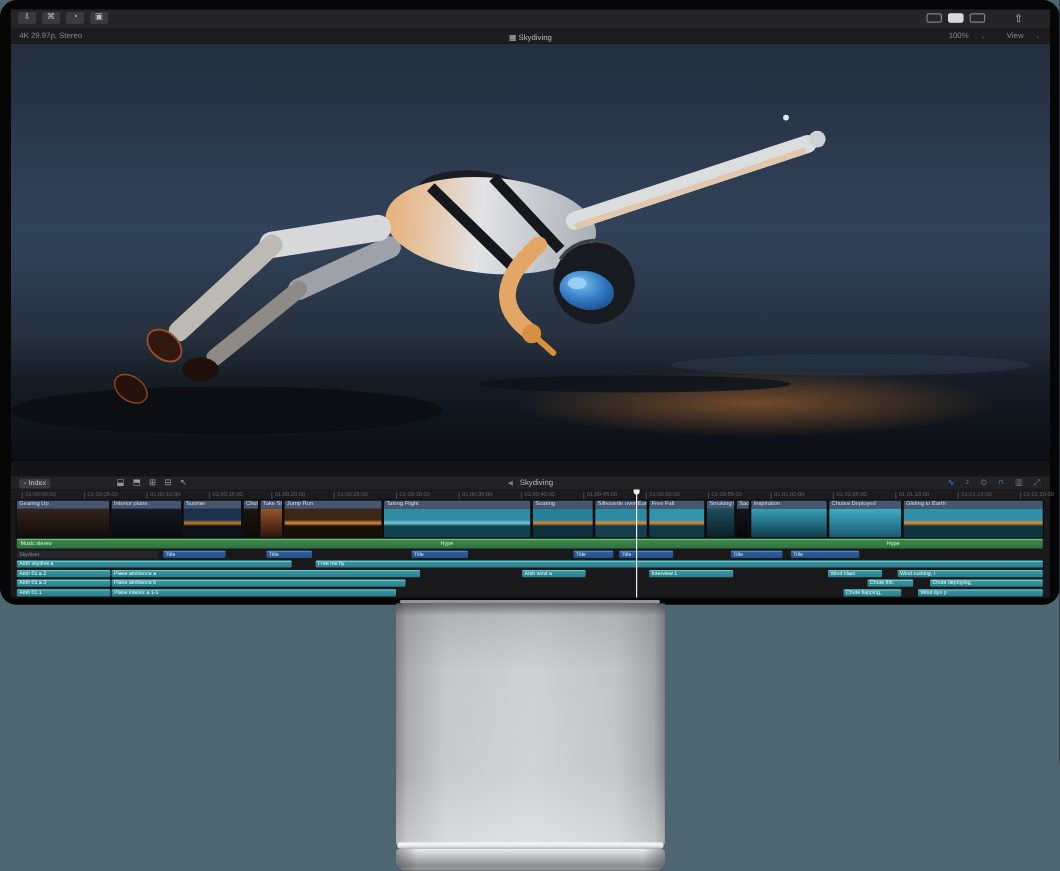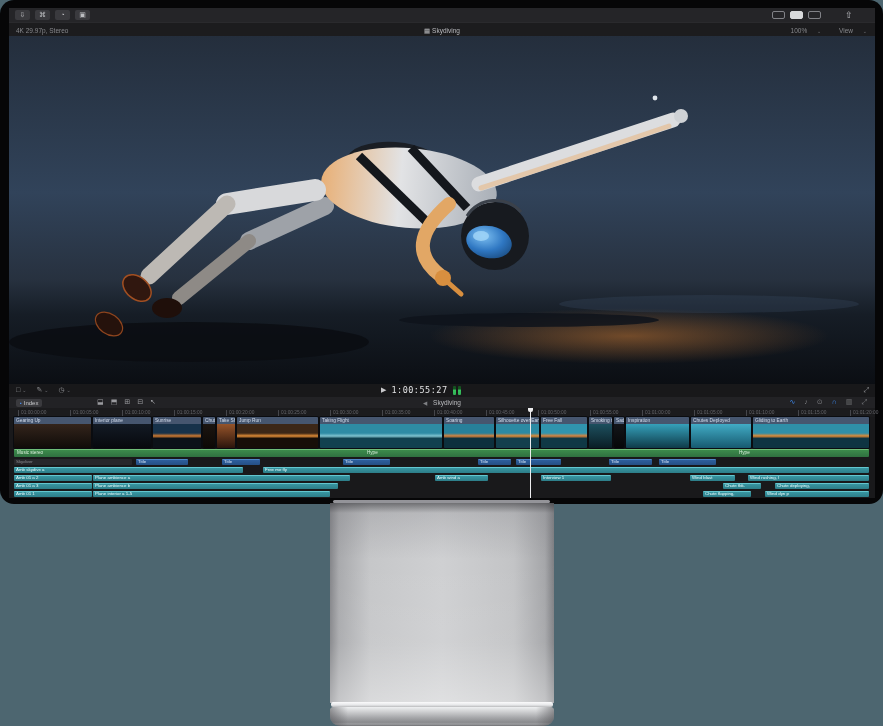--- a/index.html
+++ b/index.html
@@ -184,36 +184,20 @@
       <circle cx="486" cy="200" r="34" fill="#171a1f"></circle>
       <path d="M458,180 A34,34 0 0 1 512,176" stroke="#3b414a" stroke-width="3" fill="none"></path>
       <ellipse cx="480" cy="206" rx="23" ry="16" transform="rotate(12 480 206)" fill="url(#visor)"></ellipse>
       <ellipse cx="472" cy="200" rx="8" ry="5" fill="#9fd4f7" opacity=".85"></ellipse>
       <path d="M440,168 Q392,210 432,240" stroke="#e2a765" stroke-width="14" stroke-linecap="round" fill="none"></path>
       <circle cx="434" cy="242" r="8" fill="#d88f3f"></circle>
       <path d="M434,242 L452,258" stroke="#d88f3f" stroke-width="5" stroke-linecap="round"></path>
     </svg>
   </div>
 
-  <div class="row transport">
-    <div class="tr-left" id="toolPopups">
-        <span>□ <span class="caret">⌄</span></span>
-        <span>✎ <span class="caret">⌄</span></span>
-        <span>◷ <span class="caret">⌄</span></span>
-      </div>
-    <div class="tr-center">
-      <span class="play-glyph">▶</span>
-      <span class="timecode">1:00:55:27</span>
-      <span class="meters">
-          <i></i>
-          <i></i>
-        </span>
-    </div>
-    <span class="tr-right">⤢</span>
-  </div>
 
   <div class="row tl-toolbar">
     <span class="index-btn">
       <span class="index-dot">▪</span>
       <span>Index</span>
     </span>
     <span class="edit-icons" id="editIcons">
         <span>⬓</span>
         <span>⬒</span>
         <span>⊞</span>

